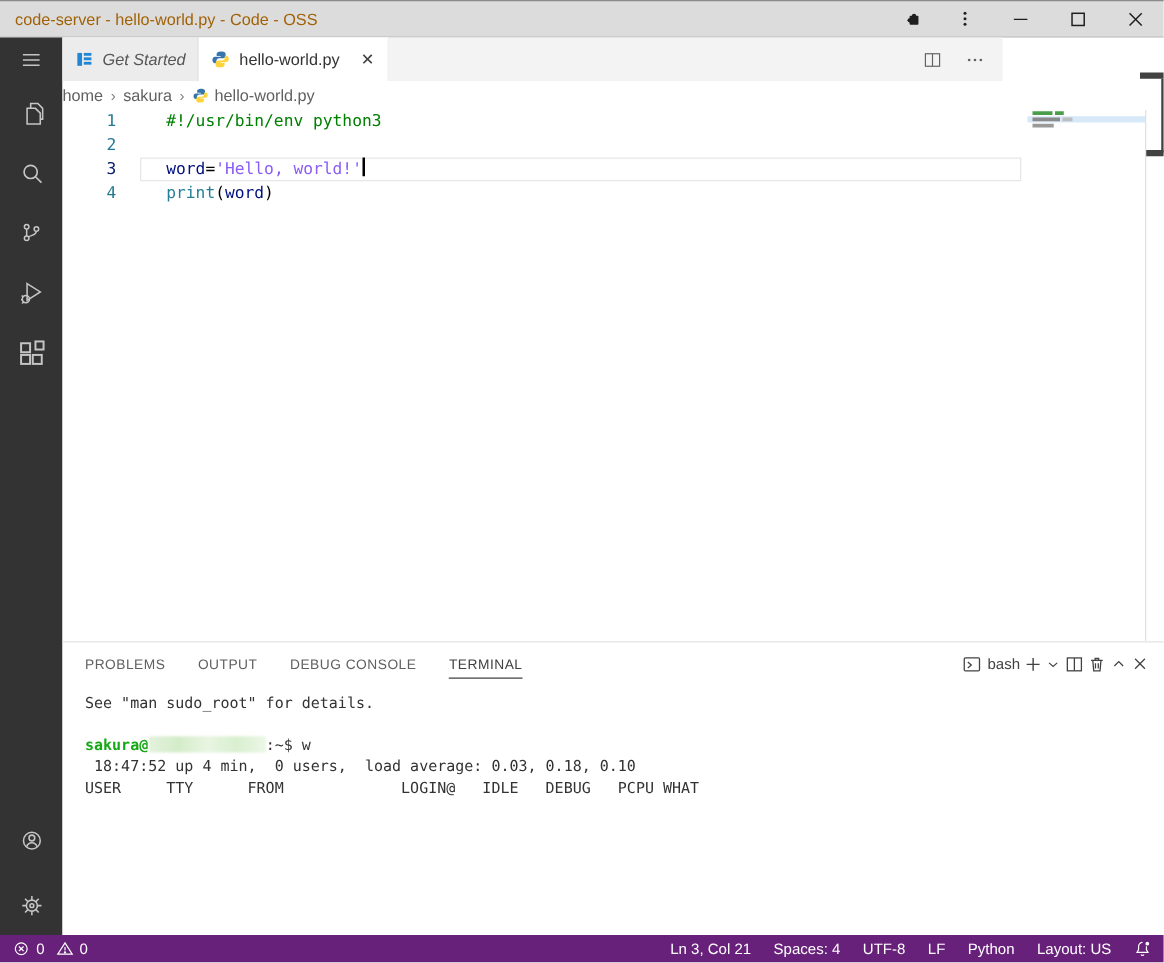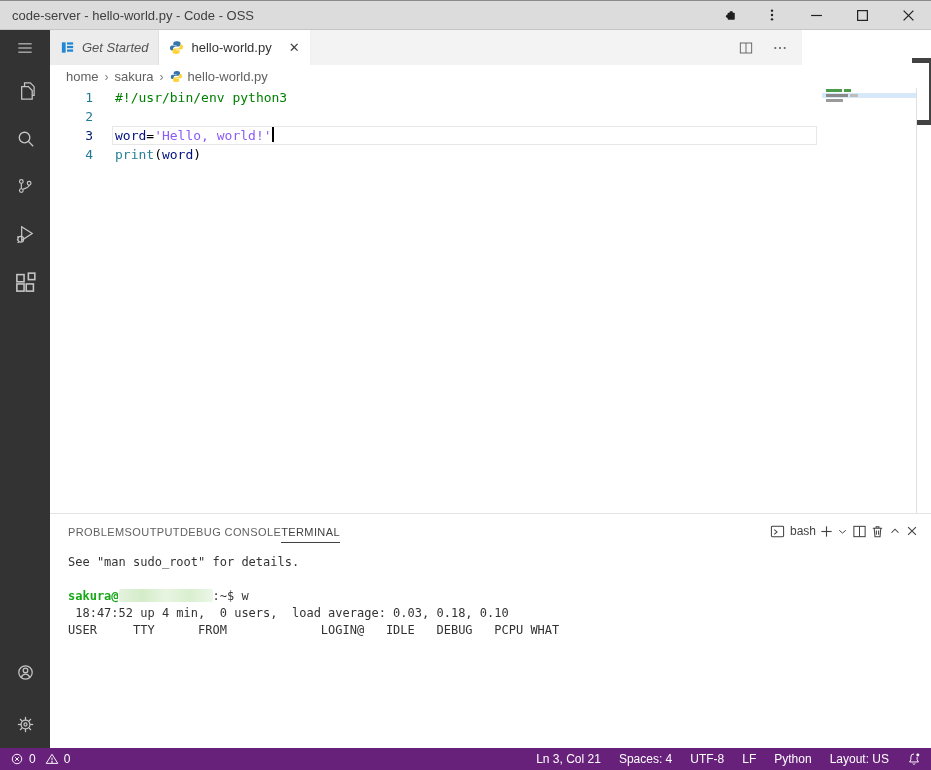--- a/index.html
+++ b/index.html
@@ -6,21 +6,21 @@
   html,body { width:931px; height:770px; }
   body { position:relative; overflow:hidden; background:#fff;
          font-family:"Liberation Sans", sans-serif; -webkit-font-smoothing:antialiased; }
   svg { display:block; }
 
   
   .titlebar { position:absolute; left:0; top:0; width:931px; height:30px;
               background:var(--titlebar-bg,#dcdcdc); color:var(--titlebar-fg,#333);
               display:flex; align-items:center; border-top:1px solid #8a8a8a;
               border-bottom:1px solid #c6c6c6; }
-  .titlebar-title { font-size:13px; margin-left:12px; color:#404040; }
+  .titlebar-title { font-size:13px; margin-left:12px; color:#a16207; }
   .tb-controls { margin-left:auto; display:flex; height:100%; align-items:center; }
   .tb-btn { width:42px; height:100%; display:flex; align-items:center; justify-content:center; cursor:default; }
   .tb-btn.wide { width:46px; }
 
   
   .activitybar { position:absolute; left:0; top:30px; width:50px; height:718px;
                  background:var(--activitybar-bg,#333); display:flex; flex-direction:column; }
   .ab-icon { height:48px; display:flex; align-items:center; justify-content:center; color:#c5c5c5; }
   .ab-icon.menu { height:36px; }
   .ab-bottom { margin-top:auto; margin-bottom:4px; }
@@ -32,47 +32,47 @@
          font-size:13px; color:#555; background:#ececec; border-right:1px solid #e0e0e0; }
   .tab.italic .tab-label { font-style:italic; }
   .tab.active { background:var(--tab-active-bg,#fff); color:#333; border-right:1px solid #f0f0f0; }
   .tab-close { font-size:13px; color:#424242; margin-left:10px; line-height:1; }
   .editor-actions { margin-left:auto; display:flex; align-items:center; gap:18px;
                     padding-right:14px; color:#616161; }
 
   
   .breadcrumb { position:absolute; left:50px; top:65px; width:759px; height:23px;
                 background:#fff; display:flex; align-items:center; gap:6px;
-                padding-left:16px; font-size:13px; color:#616161; }
+                font-size:13px; color:#616161; }
   .bc-sep { color:#818181; font-size:12px; }
   .bc-file { display:flex; align-items:center; gap:5px; }
 
   
   .editor { position:absolute; left:50px; top:88px; width:881px; height:425px; background:#fff; }
   .editor-line { position:relative; height:19px; display:flex;
                  font:13px/19px "DejaVu Sans Mono", monospace; }
   .ln { width:43px; text-align:right; color:#237893; }
   .ln.active { color:#0b216f; }
-  .code { margin-left:22px; white-space:pre; position:relative;text-align:right; }
+  .code { margin-left:40px; white-space:pre; position:relative;text-align:right; }
   .curline { position:absolute; left:62px; top:0; width:705px; height:19px;
              border:1px solid var(--current-line-border,#e7e7e7); }
   .cursor-bar { display:inline-block; width:2px; height:15px; background:#000; vertical-align:-2px; }
 
   .minimap { position:absolute; left:772px; top:0; width:94px; height:120px; }
   .mm-seg { position:absolute; }
   .ruler { position:absolute; right:0; top:0; width:15px; height:425px; border-left:1px solid #e0e0e0; }
   .ruler-cursor { position:absolute; right:0; top:32px; width:14px; height:5px; background:#424242; }
   .scroll-deco-top { position:absolute; left:912px; top:58px; width:19px; height:5px; background:#424242; }
   .scroll-line { position:absolute; left:929px; top:63px; width:2px; height:59px; background:#424242; }
 
   
   .panel { position:absolute; left:50px; top:513px; width:881px; height:235px;
            background:#fff; border-top:1px solid #e4e4e4; }
   .panel-header { height:34px; display:flex; align-items:center; padding:0 12px 0 18px; }
-  .panel-tabs { display:flex; font-size:11px; letter-spacing:0.4px; color:#616161; }
+  .panel-tabs { display:flex; gap:26px; font-size:11px; letter-spacing:0.4px; color:#616161; }
   .panel-tab { padding:6px 0 4px; border-bottom:1px solid transparent; cursor:default; }
   .panel-tab.active { color:#424242; border-bottom:1px solid #424242; }
   .panel-actions { margin-left:auto; display:flex; align-items:center; gap:3px; color:#424242; }
   .shell-chip { display:flex; align-items:center; gap:5px; font-size:12px; color:#424242; }
   .pa-group { display:flex; align-items:center; gap:2px; }
 
   .term-content { padding:6px 0 0 18px; }
   .term-line { height:17px; white-space:pre; font:12px/17px "DejaVu Sans Mono", monospace;
                color:var(--terminal-fg,#333); }
   .green { color:var(--prompt-green,#17a817); font-weight:bold; }

